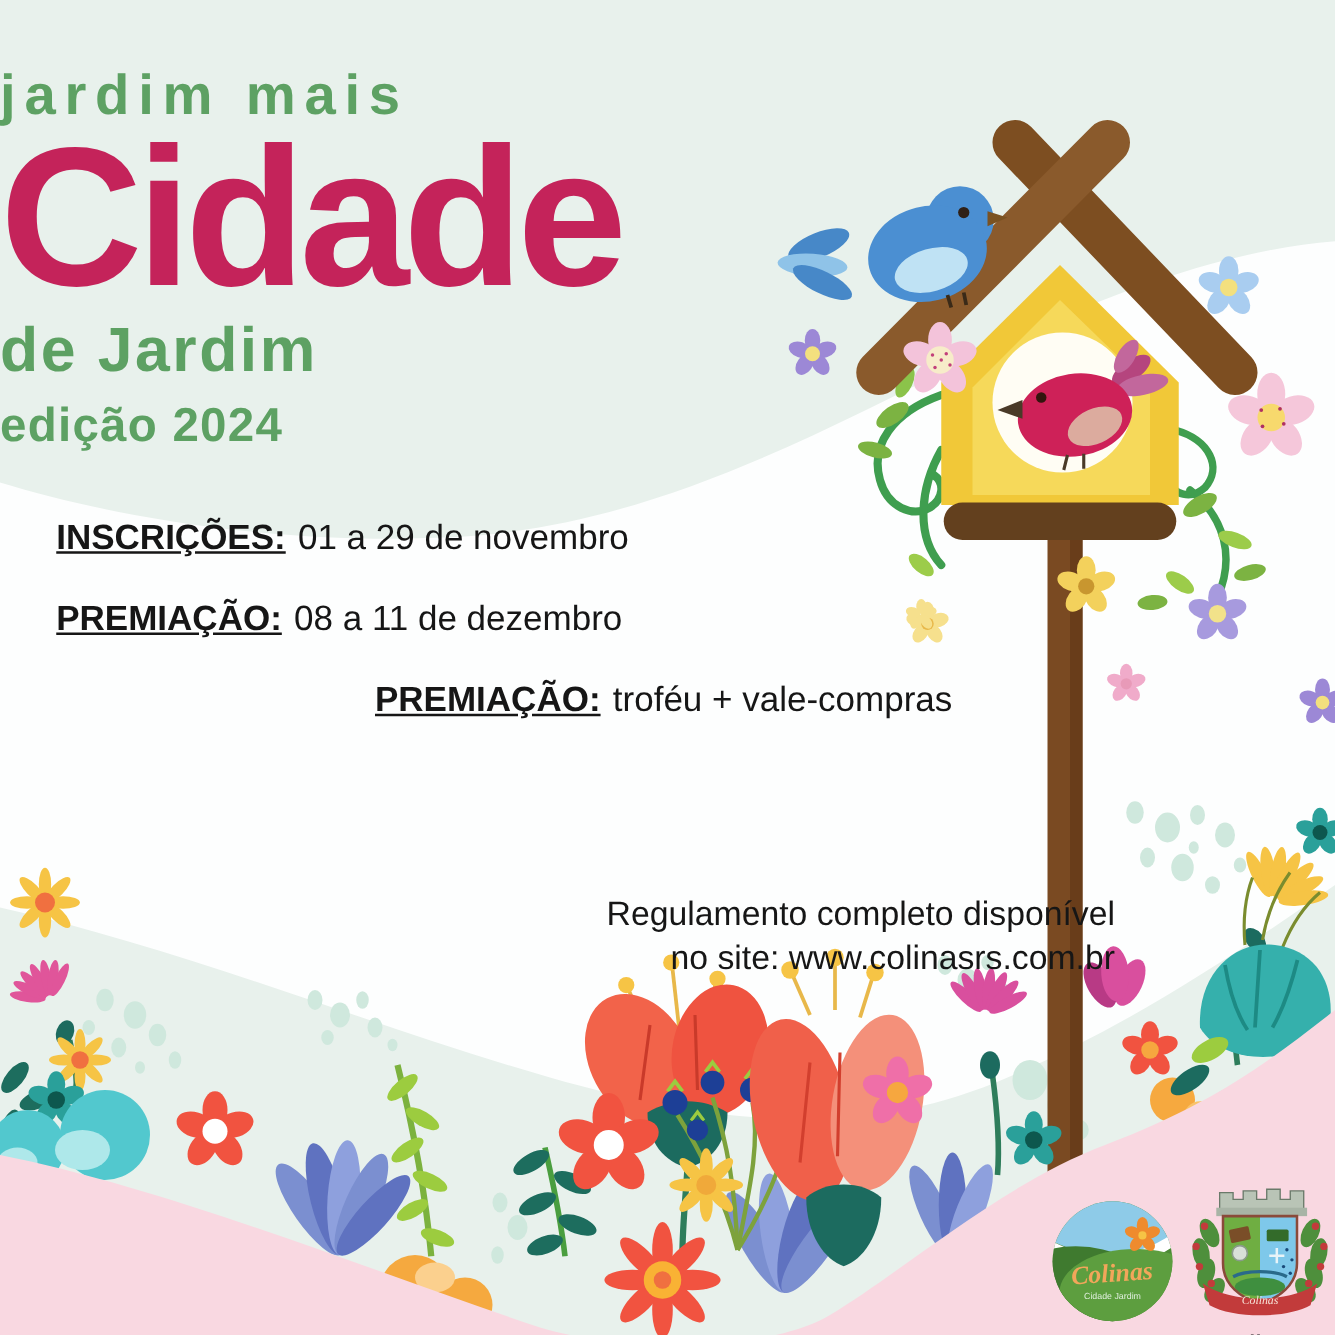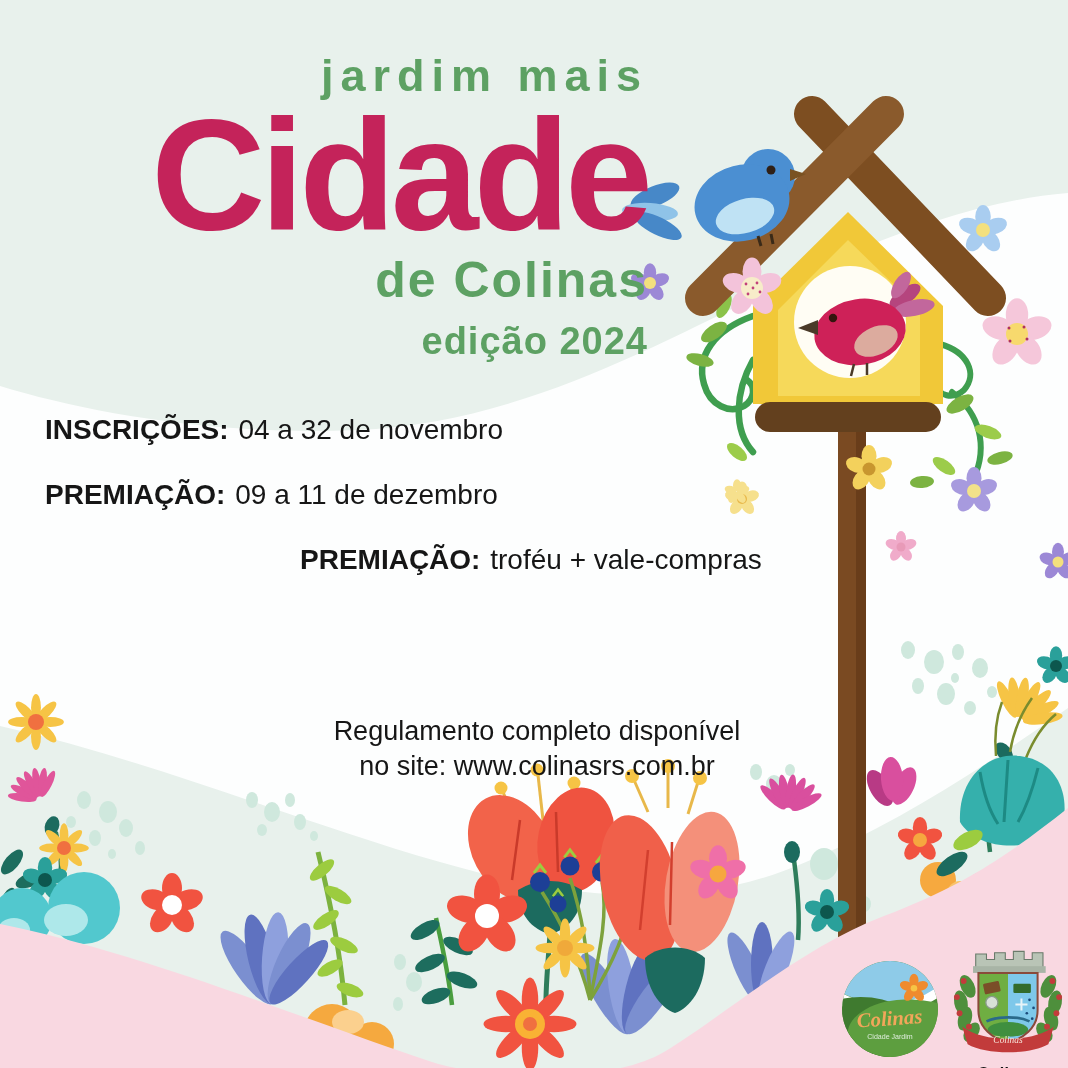--- a/index.html
+++ b/index.html
@@ -2,34 +2,34 @@
 <html style="--title_green: #5da163; --title_magenta: #c4235a; --mint: #e8f1ec; --pink_wave: #f9d8e1; --text: #161616;"><head>
 <meta charset="utf-8">
 <style>
   html,body{margin:0;padding:0;background:#ffffff;}
   .canvas{position:relative;width:1068px;height:1068px;overflow:hidden;
           background:#fdfefe;font-family:"Liberation Sans",sans-serif;}
   .art{position:absolute;left:0;top:0;width:1068px;height:1068px;}
   .mint{fill:var(--mint,#e8f1ec);}
   .pinkw{fill:var(--pink_wave,#f9d8e1);}
 
-  .title-block{position:absolute;left:0;top:50px;width:648px;text-align:right;z-index:5;}
+  .title-block{position:absolute;left:0;top:50px;width:648px;text-align:left;z-index:5;}
   .t-line1{font-size:45px;font-weight:700;letter-spacing:7px;color:var(--title_green,#5da163);}
   .t-line2{font-size:158px;font-weight:700;letter-spacing:-5px;line-height:.92;
            color:var(--title_magenta,#c4235a);margin-top:0px;}
   .t-line3{font-size:50px;font-weight:700;letter-spacing:2px;color:var(--title_green,#5da163);margin-top:4px;}
   .t-line4{font-size:38px;font-weight:700;letter-spacing:1px;color:var(--title_green,#5da163);margin-top:11px;}
 
   .schedule{position:absolute;left:45px;top:412px;width:720px;z-index:5;
             font-size:28px;color:var(--text,#161616);}
   .sched-row{line-height:1.25;margin-bottom:30px;}
-  .sched-row .lbl{font-weight:700;margin-right:.35em;}
+  .sched-row .lbl{font-weight:700;margin-right:.35em;text-decoration:underline;}
   .sched-row.premiacao{margin-left:255px;margin-top:26px;}
 
-  .regulation{position:absolute;left:182px;top:714px;width:710px;text-align:center;z-index:5;
+  .regulation{position:absolute;left:182px;top:714px;width:710px;text-align:right;z-index:5;
               font-size:27px;line-height:1.28;color:var(--text,#161616);}
 
   .logo-badge{position:absolute;left:841px;top:960px;width:98px;z-index:9;}
   .logo-crest{position:absolute;left:946px;top:946px;width:124px;z-index:9;text-align:center;}
   .crest-name{font-size:16px;font-weight:800;color:#111;margin-top:2px;letter-spacing:.5px;}
   .badge-script{font-family:"Liberation Serif",serif;font-style:italic;font-weight:bold;}
 </style>
 </head>
 <body>
 
@@ -408,30 +408,30 @@
         <circle cx="530" cy="1024" r="7" fill="#f07040"></circle>
       </g>
     </g>
 
     <path class="pinkw" d="M0,924 C140,952 300,1018 432,1062 C490,1080 610,1084 664,1052 C724,1016 800,948 884,916 C968,884 1012,852 1068,808 L1068,1068 H0 Z"></path>
   </svg>
 
   <div class="title-block">
     <div class="t-line1">jardim mais</div>
     <div class="t-line2">Cidade</div>
-    <div class="t-line3">de Colinas</div>
+    <div class="t-line3">de Jardim</div>
     <div class="t-line4">edição 2024</div>
   </div>
 
   <div class="schedule">
     <div class="sched-row">
-      <span class="lbl">INSCRIÇÕES:</span><span>04 a 32 de novembro</span>
+      <span class="lbl">INSCRIÇÕES:</span><span>01 a 29 de novembro</span>
     </div>
     <div class="sched-row">
-      <span class="lbl">PREMIAÇÃO:</span><span>09 a 11 de dezembro</span>
+      <span class="lbl">PREMIAÇÃO:</span><span>08 a 11 de dezembro</span>
     </div>
     <div class="sched-row premiacao">
       <span class="lbl">PREMIAÇÃO:</span><span>troféu + vale-compras</span>
     </div>
   </div>
 
   <div class="regulation">
     <div>Regulamento completo disponível</div>
     <div>no site: www.colinasrs.com.br</div>
   </div>

